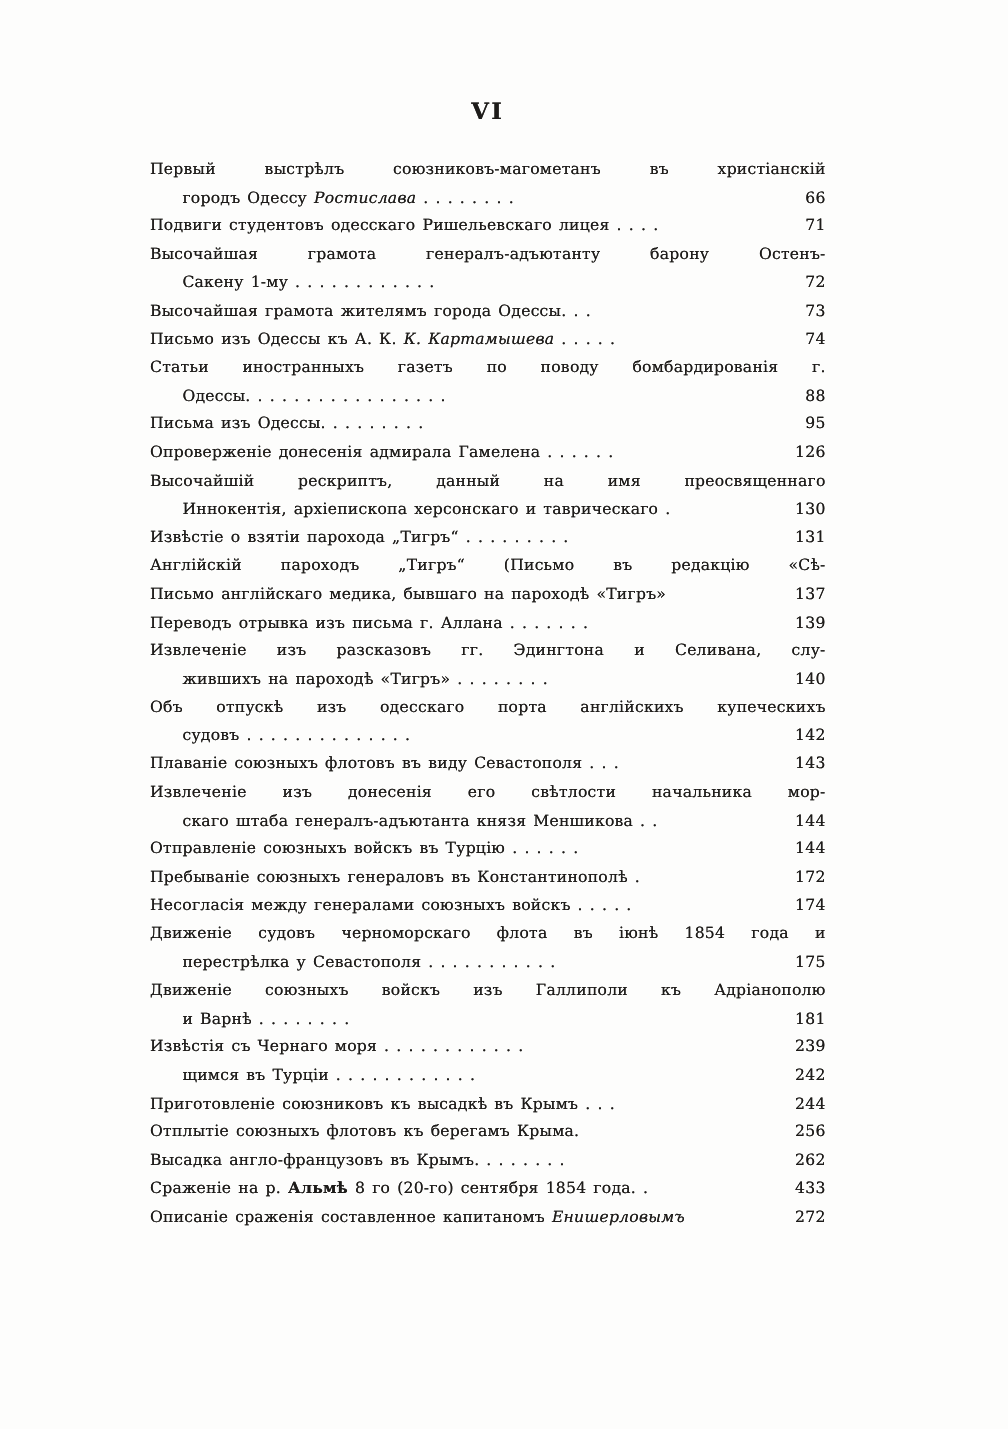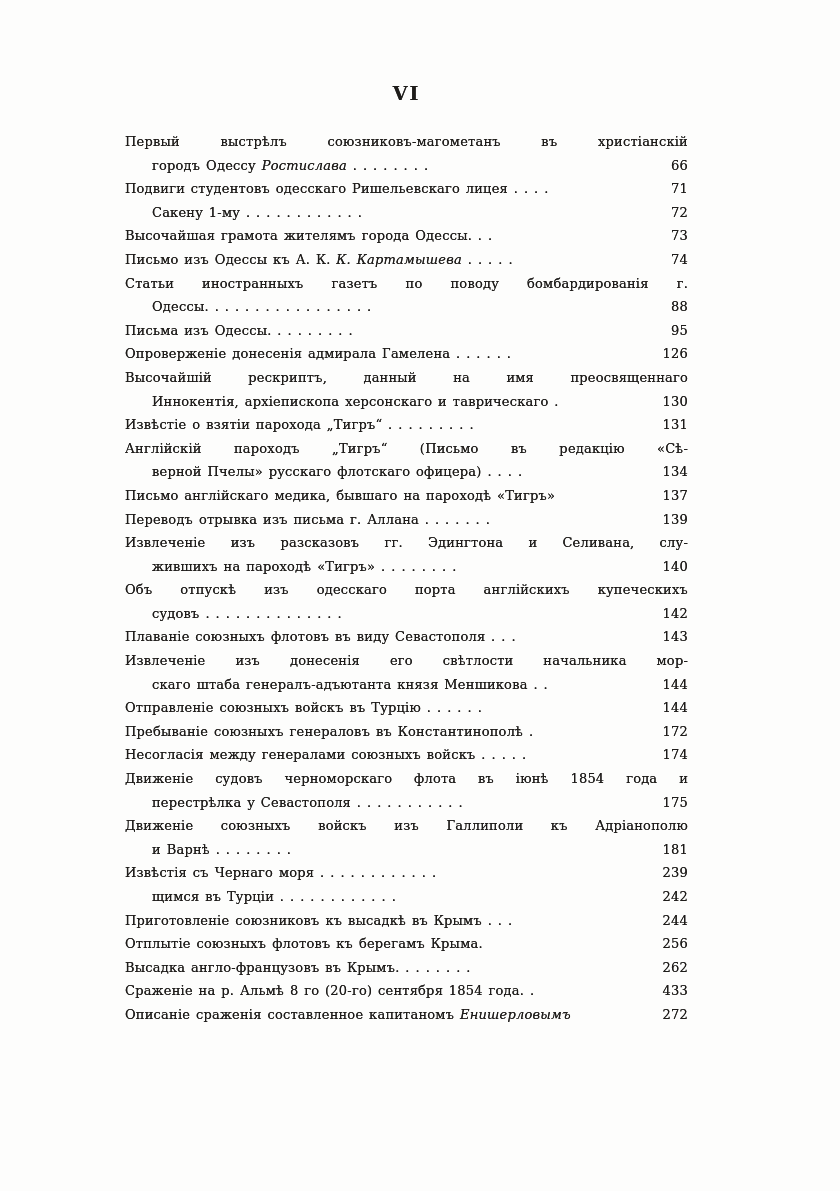--- a/index.html
+++ b/index.html
@@ -55,40 +55,44 @@
     text-align: justify;
     text-align-last: justify;
   }
   .toc-line.fill .toc-page { flex: 0 0 0; }
   .toc-page {
     flex: 0 0 46px;
     text-align: right;
     white-space: nowrap;
   }
   .it { font-style: italic; }
-  .bd { font-weight: normal; }
+  .bd { font-weight: bold; }
 </style>
 </head>
 <body>
 
 <div class="scan-page">
   <div class="folio">VI</div>
   <div class="toc">
       <div class="toc-line fill">
         <span class="toc-text"><span>Первый выстрѣлъ союзниковъ-магометанъ въ христіанскій</span></span>
         <span class="toc-page"></span>
       </div>
       <div class="toc-line indent">
         <span class="toc-text"><span>городъ Одессу </span><span class="it">Ростислава</span><span> . . . . . . . .</span></span>
         <span class="toc-page">66</span>
       </div>
       <div class="toc-line">
         <span class="toc-text"><span>Подвиги студентовъ одесскаго Ришельевскаго лицея . . . .</span></span>
         <span class="toc-page">71</span>
       </div>
+      <div class="toc-line fill">
+        <span class="toc-text"><span>Высочайшая грамота генералъ-адъютанту барону Остенъ-</span></span>
+        <span class="toc-page"></span>
+      </div>
       <div class="toc-line indent">
         <span class="toc-text"><span>Сакену 1-му . . . . . . . . . . . .</span></span>
         <span class="toc-page">72</span>
       </div>
       <div class="toc-line">
         <span class="toc-text"><span>Высочайшая грамота жителямъ города Одессы. . .</span></span>
         <span class="toc-page">73</span>
       </div>
       <div class="toc-line">
         <span class="toc-text"><span>Письмо изъ Одессы къ А. К. </span><span class="it">К. Картамышева</span><span> . . . . .</span></span>
@@ -118,24 +122,20 @@
         <span class="toc-text"><span>Иннокентія, архіепископа херсонскаго и таврическаго .</span></span>
         <span class="toc-page">130</span>
       </div>
       <div class="toc-line">
         <span class="toc-text"><span>Извѣстіе о взятіи парохода „Тигръ“ . . . . . . . . .</span></span>
         <span class="toc-page">131</span>
       </div>
       <div class="toc-line fill">
         <span class="toc-text"><span>Англійскій пароходъ „Тигръ“ (Письмо въ редакцію «Сѣ-</span></span>
         <span class="toc-page"></span>
-      </div>
-      <div class="toc-line indent">
-        <span class="toc-text"><span>верной Пчелы» русскаго флотскаго офицера) . . . .</span></span>
-        <span class="toc-page">134</span>
       </div>
       <div class="toc-line">
         <span class="toc-text"><span>Письмо англійскаго медика, бывшаго на пароходѣ «Тигръ»</span></span>
         <span class="toc-page">137</span>
       </div>
       <div class="toc-line">
         <span class="toc-text"><span>Переводъ отрывка изъ письма г. Аллана . . . . . . .</span></span>
         <span class="toc-page">139</span>
       </div>
       <div class="toc-line fill">

